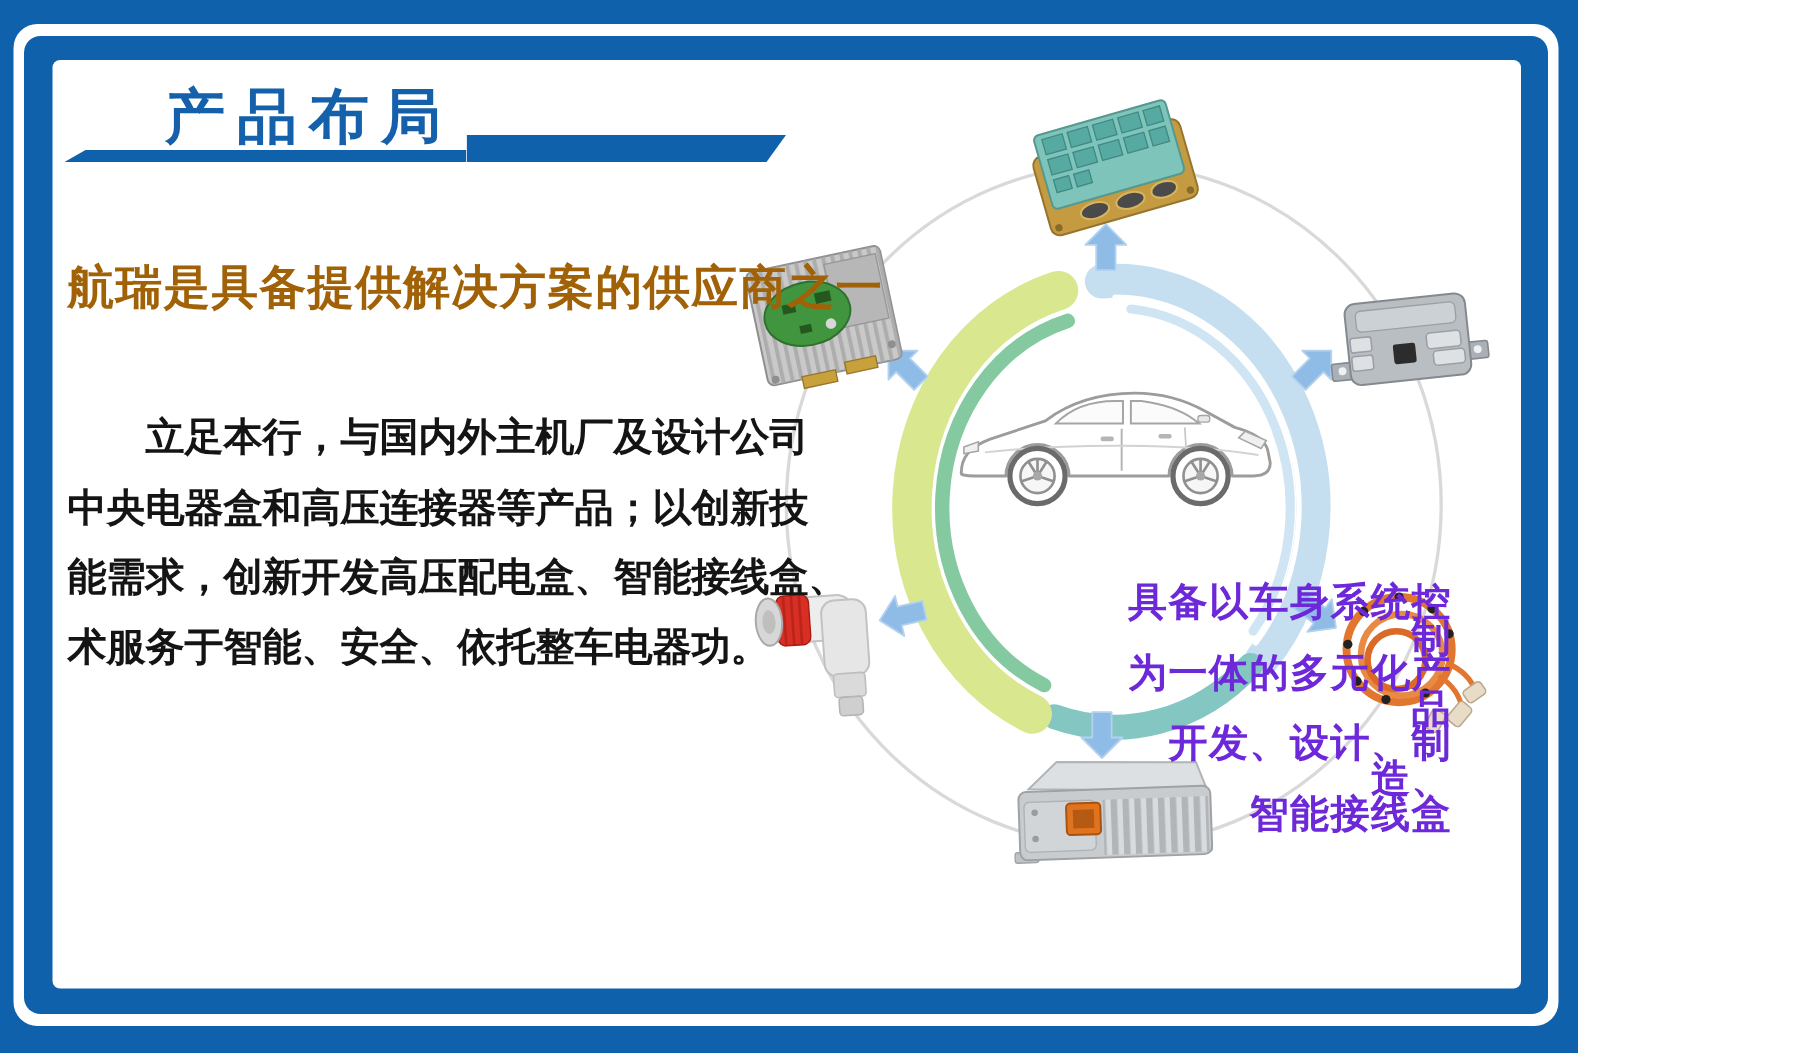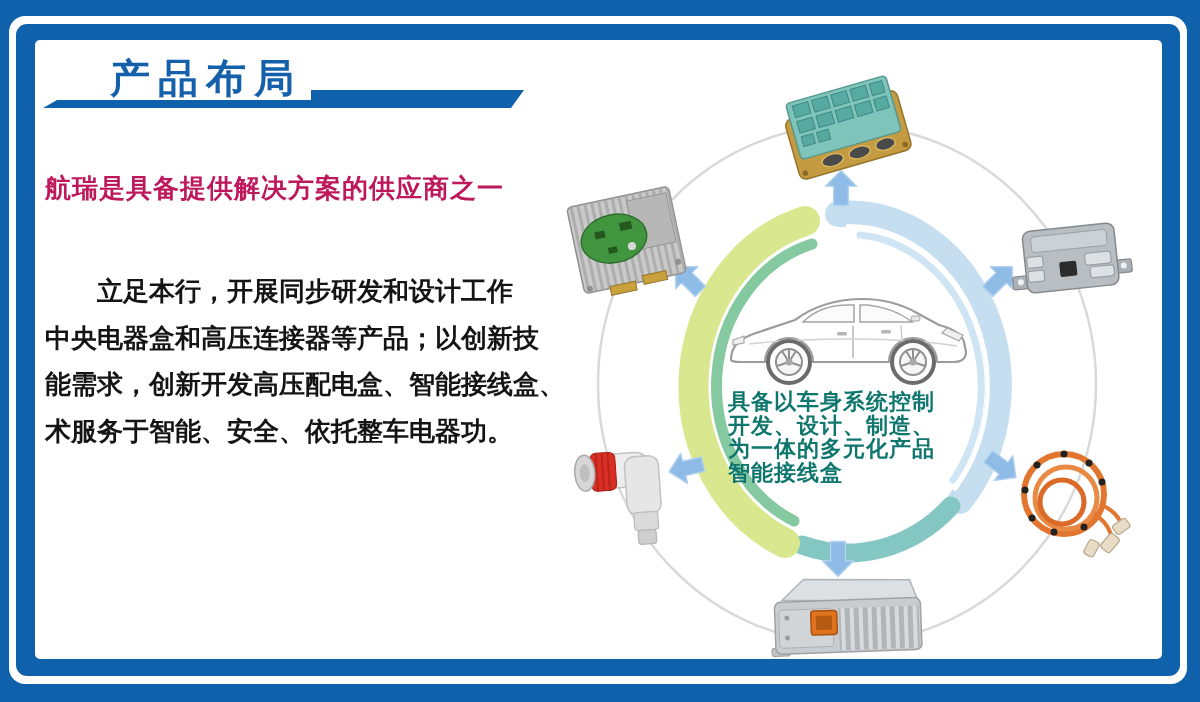--- a/index.html
+++ b/index.html
@@ -1,17 +1,17 @@
 <!DOCTYPE html>
 <html><head>
 <meta charset="utf-8">
 <style>
   html,body { margin:0; padding:0; background:#ffffff; }
   .page {
-    position:relative; width:1200px; height:702px; overflow:hidden;
+    position:relative; width:1052px; height:702px; overflow:hidden;
     background:#ffffff; font-family:"Liberation Sans", sans-serif;text-decoration:underline;
   }
   
   .frame-outer { position:absolute; inset:0; background:#1061ac; z-index:0; }
   .frame-gap   { position:absolute; left:9px; top:16px; right:13px; bottom:18px;
                  background:#ffffff; border-radius:16px; z-index:0; }
   .frame-inner { position:absolute; left:16px; top:24px; right:20px; bottom:26px;
                  background:#1061ac; border-radius:11px; z-index:0; }
   .content-bg  { position:absolute; left:35px; top:40px; right:38px; bottom:43px;
                  background:#ffffff; border-radius:5px; z-index:0; }
@@ -30,54 +30,54 @@
   .bar-thick {
     position:absolute; left:311px; top:90px; width:213px; height:18px; z-index:3;
     background:#1061ac;
     clip-path:polygon(0 0, 100% 0, calc(100% - 13px) 100%, 0 100%);
   }
 
   
   .headline {
     position:absolute; left:45px; top:171px; width:560px; z-index:3;
     font-family:"Liberation Serif", serif;
-    font-size:26px; font-weight:bold; color:#be185d; letter-spacing:1px;
+    font-size:31px; font-weight:bold; color:#a16207; letter-spacing:1px;
     white-space:nowrap;
   }
   .body-text { position:absolute; left:45px; top:269px; width:525px; z-index:3;
     font-family:"Liberation Serif", serif; font-size:26px; font-weight:bold;
     color:#141414; }
   .body-line { height:46.5px; line-height:46.5px; white-space:nowrap; }
   .body-line.indent { text-indent:52px; }
 
   
   .stage { position:absolute; inset:0; z-index:2; }
   .center-text {
     position:absolute; left:728px; top:390px; width:240px; z-index:3;
-    text-align:left; font-size:22px; font-weight:bold; color:#0f766e;
+    text-align:right; font-size:26px; font-weight:bold; color:#6d28d9;
     line-height:23.5px; letter-spacing:1px;
   }
 </style>
 </head>
 <body>
 
 <div class="page">
 
   <div class="frame-outer"></div>
   <div class="frame-gap"></div>
   <div class="frame-inner"></div>
   <div class="content-bg"></div>
 
   <div class="page-title">产品布局</div>
   <div class="bar-thin"></div>
   <div class="bar-thick"></div>
 
   <div class="headline">航瑞是具备提供解决方案的供应商之一</div>
   <div class="body-text">
-    <div class="body-line indent">立足本行，开展同步研发和设计工作</div>
+    <div class="body-line indent">立足本行，与国内外主机厂及设计公司</div>
     <div class="body-line">中央电器盒和高压连接器等产品；以创新技</div>
     <div class="body-line">能需求，创新开发高压配电盒、智能接线盒、</div>
     <div class="body-line">术服务于智能、安全、依托整车电器功。</div>
   </div>
 
   <svg class="stage" viewBox="0 0 1200 702">
     <defs>
       <pattern id="fins" width="7" height="7" patternUnits="userSpaceOnUse">
         <rect width="7" height="7" fill="none"></rect>
         <rect width="3" height="7" fill="#a6a6a6"></rect>
@@ -240,18 +240,18 @@
       <rect x="-66" y="-14" width="54" height="38" rx="4" fill="#d2d5d8" stroke="#aeb1b4" stroke-width="1"></rect>
       <rect x="-34" y="-12" width="26" height="24" rx="3" fill="#e0731d" stroke="#a85212" stroke-width="1.5"></rect>
       <rect x="-29" y="-7" width="16" height="14" fill="#b55a12"></rect>
       <circle cx="-58" cy="-6" r="2.5" fill="#9a9da0"></circle>
         <circle cx="-58" cy="14" r="2.5" fill="#9a9da0"></circle>
     </g>
   </svg>
 
   <div class="center-text">
     <div>具备以车身系统控制</div>
+    <div>为一体的多元化产品</div>
     <div>开发、设计、制造、</div>
-    <div>为一体的多元化产品</div>
     <div>智能接线盒</div>
   </div>
 
 </div>
 
 </body></html>

